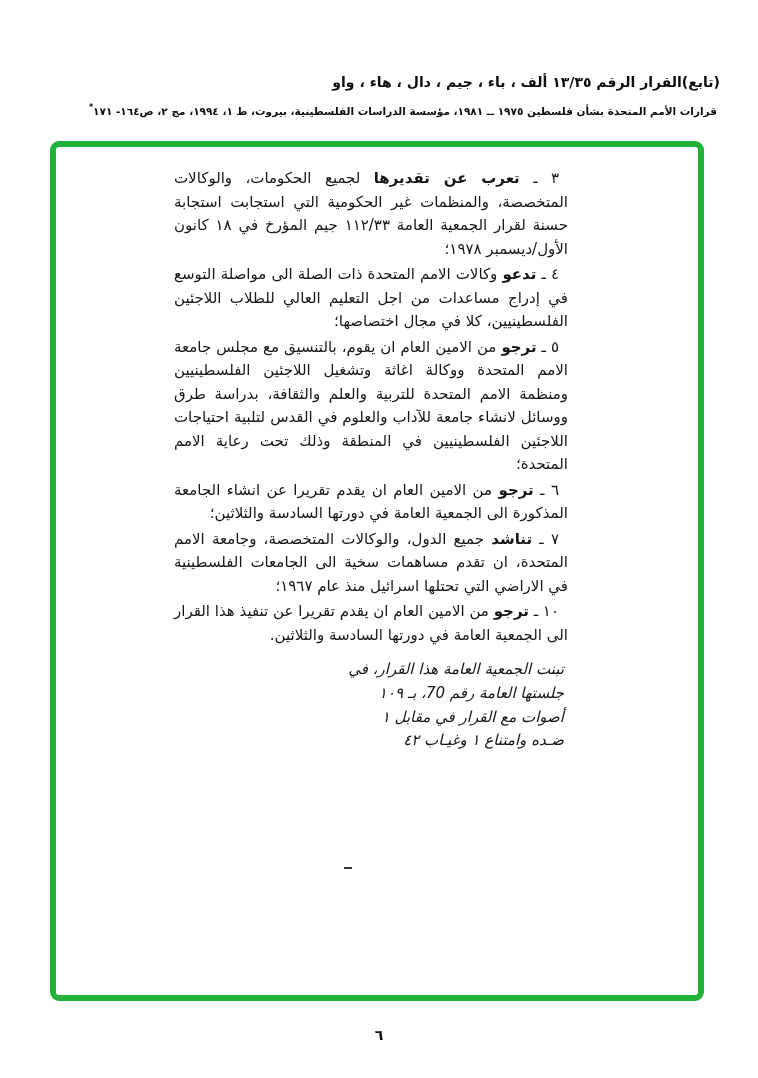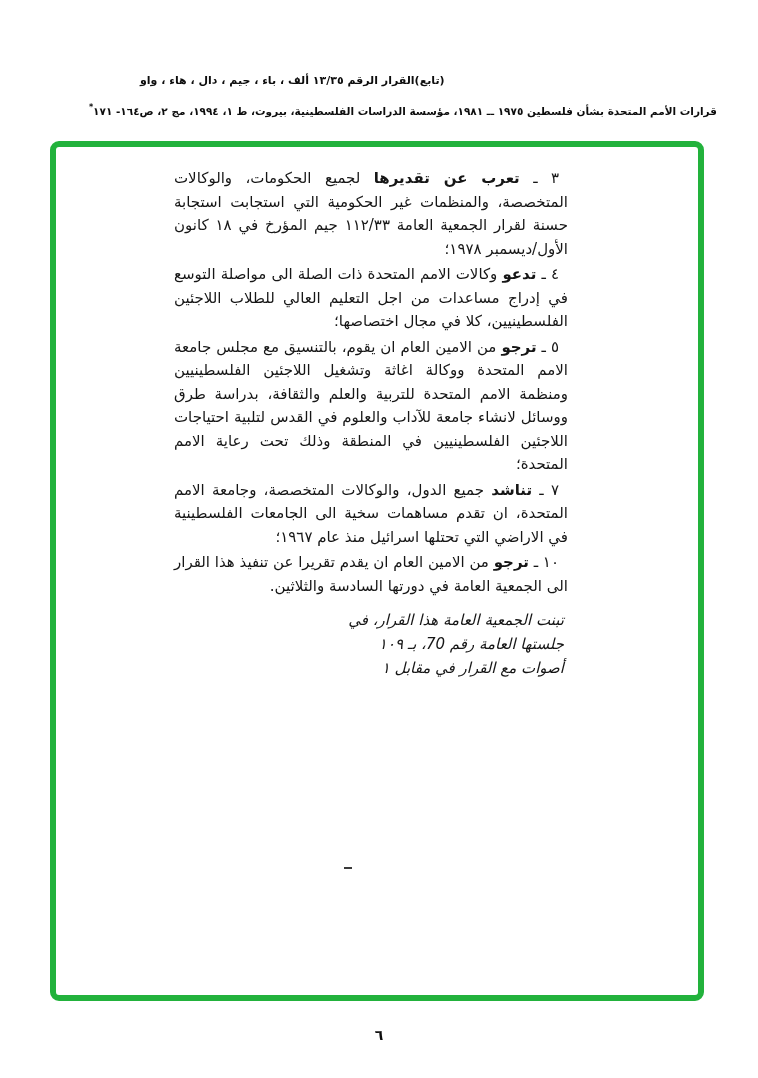--- a/index.html
+++ b/index.html
@@ -11,23 +11,23 @@
   }
   .page {
     position: relative;
     width: 758px; height: 1078px;
     background: #ffffff;
     overflow: hidden;
   }
   .doc-title {
     position: absolute;
     top: 74px; left: 140px; width: 580px;
-    text-align: left;
+    text-align: right;
     direction: rtl;
-    font-size: 11px;
+    font-size: 14px;
     font-weight: 700;
     color: #0d0d0d;
     white-space: nowrap;
   }
   .doc-source {
     position: absolute;
     top: 103px; left: 117px; width: 600px;
     text-align: center;
     direction: rtl;
     font-size: 10.5px;
@@ -97,27 +97,29 @@
     <span>قرارات الأمم المتحدة بشأن فلسطين ١٩٧٥ ــ ١٩٨١، مؤسسة الدراسات الفلسطينية، بيروت، ط ١، ١٩٩٤، مج ٢، ص١٦٤- ١٧١</span><sup>*</sup>
   </div>
 
   <div class="green-box" style="border-color: rgb(34, 178, 60);"></div>
 
   <div class="text-column" style="color: rgb(22, 22, 22);">
     <div id="paras">
         <p class="para"><span class="pnum">٣ ـ</span> <span class="pbold">تعرب عن تقديرها</span> <span class="ptext">لجميع الحكومات، والوكالات المتخصصة، والمنظمات غير الحكومية التي استجابت استجابة حسنة لقرار الجمعية العامة ١١٢/٣٣ جيم المؤرخ في ١٨ كانون الأول/ديسمبر ١٩٧٨؛</span></p>
         <p class="para"><span class="pnum">٤ ـ</span> <span class="pbold">تدعو</span> <span class="ptext">وكالات الامم المتحدة ذات الصلة الى مواصلة التوسع في إدراج مساعدات من اجل التعليم العالي للطلاب اللاجئين الفلسطينيين، كلا في مجال اختصاصها؛</span></p>
         <p class="para"><span class="pnum">٥ ـ</span> <span class="pbold">ترجو</span> <span class="ptext">من الامين العام ان يقوم، بالتنسيق مع مجلس جامعة الامم المتحدة ووكالة اغاثة وتشغيل اللاجئين الفلسطينيين ومنظمة الامم المتحدة للتربية والعلم والثقافة، بدراسة طرق ووسائل لانشاء جامعة للآداب والعلوم في القدس لتلبية احتياجات اللاجئين الفلسطينيين في المنطقة وذلك تحت رعاية الامم المتحدة؛</span></p>
+        <p class="para"><span class="pnum">٦ ـ</span> <span class="pbold">ترجو</span> <span class="ptext">من الامين العام ان يقدم تقريرا عن انشاء الجامعة المذكورة الى الجمعية العامة في دورتها السادسة والثلاثين؛</span></p>
         <p class="para"><span class="pnum">٧ ـ</span> <span class="pbold">تناشد</span> <span class="ptext">جميع الدول، والوكالات المتخصصة، وجامعة الامم المتحدة، ان تقدم مساهمات سخية الى الجامعات الفلسطينية في الاراضي التي تحتلها اسرائيل منذ عام ١٩٦٧؛</span></p>
         <p class="para"><span class="pnum">١٠ ـ</span> <span class="pbold">ترجو</span> <span class="ptext">من الامين العام ان يقدم تقريرا عن تنفيذ هذا القرار الى الجمعية العامة في دورتها السادسة والثلاثين.</span></p>
       </div>
     <div id="closing" class="closing">
         <div class="closing-line">تبنت الجمعية العامة هذا القرار، في</div>
         <div class="closing-line">جلستها العامة رقم 70، بـ ١٠٩</div>
         <div class="closing-line">أصوات مع القرار في مقابل ١</div>
+        <div class="closing-line">ضـده وامتناع ١ وغيـاب ٤٢</div>
       </div>
   </div>
 
   <div class="artifact-dash"></div>
 
   <div class="page-number">٦</div>
 
 </div>
 
 </body></html>

